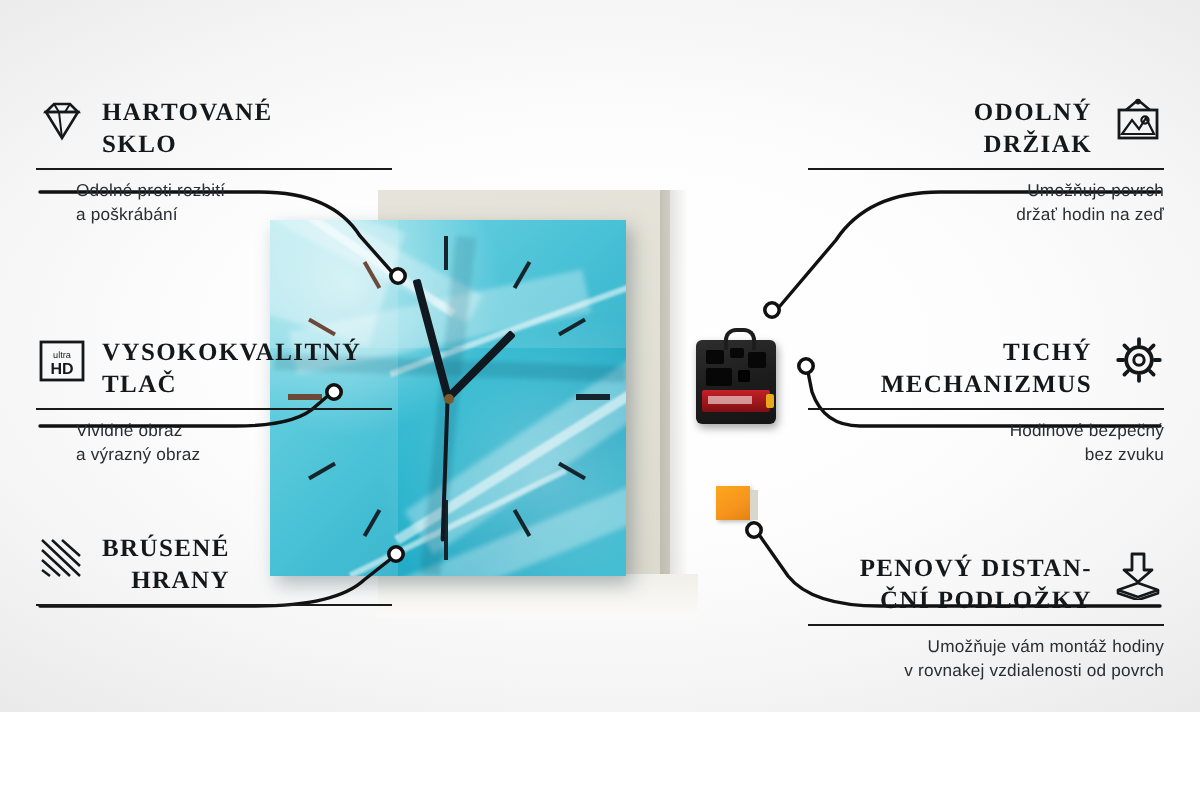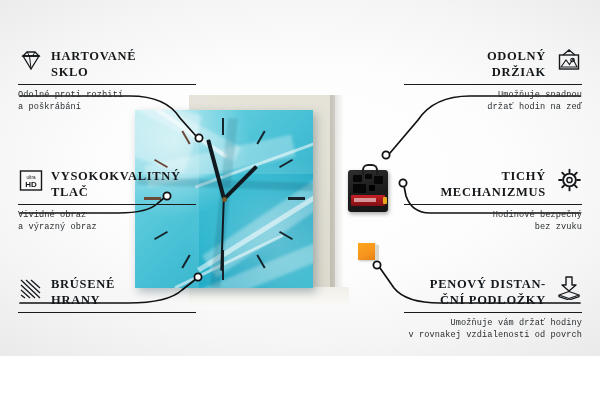--- a/index.html
+++ b/index.html
@@ -74,30 +74,30 @@
   .feature .head{display:flex;align-items:flex-start;gap:7px;}
   .feature.right .head{flex-direction:row;justify-content:flex-end;gap:10px;}
   .title{
     font-family:"Liberation Serif", serif;
     font-size:12.5px;font-weight:bold;letter-spacing:.7px;
     color:#14181b;line-height:1.28;text-transform:uppercase;
   }
   .feature.right .title{text-align:right;}
   .rule{height:1px;background:#1a1a1a;margin:4px 0 4px 0;width:100%;}
   .desc{
-    font-family:Liberation Mono, monospace;
-    font-size:8.6px;color:#2a2e31;line-height:1.42;letter-spacing:.1px;
+    font-family:Liberation Sans, sans-serif;
+    font-size:8.6px;color:#2a2e31;line-height:1.42;letter-spacing:.1px;margin-left:20px;
   }
   .feature.right .desc{text-align:right;}
   .ficon{width:26px;height:24px;flex:0 0 26px;display:flex;align-items:center;justify-content:center;}
   .ficon svg{display:block;}
   
   #f-glass{left:18px;top:48px;}
   #f-print{left:18px;top:168px;}
-  #f-edges{left:18px;top:276px;}
+  #f-edges{left:18px;top:266px;text-align:right;}
   #f-holder{left:404px;top:48px;}
   #f-mech{left:404px;top:168px;}
   #f-foam{left:404px;top:276px;}
 </style>
 </head>
 <body>
 
 <div id="stage">
 
   <div class="back-panel"></div>
@@ -250,21 +250,21 @@
           <path d="M13 1 L7 6 M13 1 L19 6" stroke="#14181b" stroke-width="1.2" fill="none"></path>
           <circle cx="13" cy="1.8" r="1.4" fill="#14181b"></circle>
           <rect x="3.5" y="6" width="19" height="14" fill="none" stroke="#14181b" stroke-width="1.4"></rect>
           <path d="M5 18 L10 11 L13.5 15.5 L17 10 L21 18 Z" fill="none" stroke="#14181b" stroke-width="1.1"></path>
           <circle cx="16.5" cy="11" r="1.8" fill="none" stroke="#14181b" stroke-width="1.1"></circle>
         </svg>
       </span>
     </div>
     <div class="rule"></div>
     <div class="desc">
-      <span>Umožňuje snadnou</span><br>
+      <span>Umožňuje povrch</span><br>
       <span>držať hodin na zeď</span>
     </div>
   </div>
 
   <div class="feature right" id="f-mech">
     <div class="head">
       <span class="title">
         <span>TICHÝ</span><br>
         <span>MECHANIZMUS</span>
       </span>
@@ -295,18 +295,18 @@
       <span class="ficon">
         <svg width="26" height="24" viewBox="0 0 26 24">
           <path d="M10 1 H16 V9 H20 L13 15 L6 9 H10 Z" fill="none" stroke="#14181b" stroke-width="1.4" stroke-linejoin="round"></path>
           <path d="M13 15.5 L23 19 L13 22.5 L3 19 Z" fill="none" stroke="#14181b" stroke-width="1.3" stroke-linejoin="round"></path>
           <path d="M3 19 V20.6 L13 24 L23 20.6 V19" fill="none" stroke="#14181b" stroke-width="1.3" stroke-linejoin="round"></path>
         </svg>
       </span>
     </div>
     <div class="rule"></div>
     <div class="desc">
-      <span>Umožňuje vám držať hodiny</span><br>
+      <span>Umožňuje vám montáž hodiny</span><br>
       <span>v rovnakej vzdialenosti od povrch</span>
     </div>
   </div>
 
 </div>
 
 </body></html>

